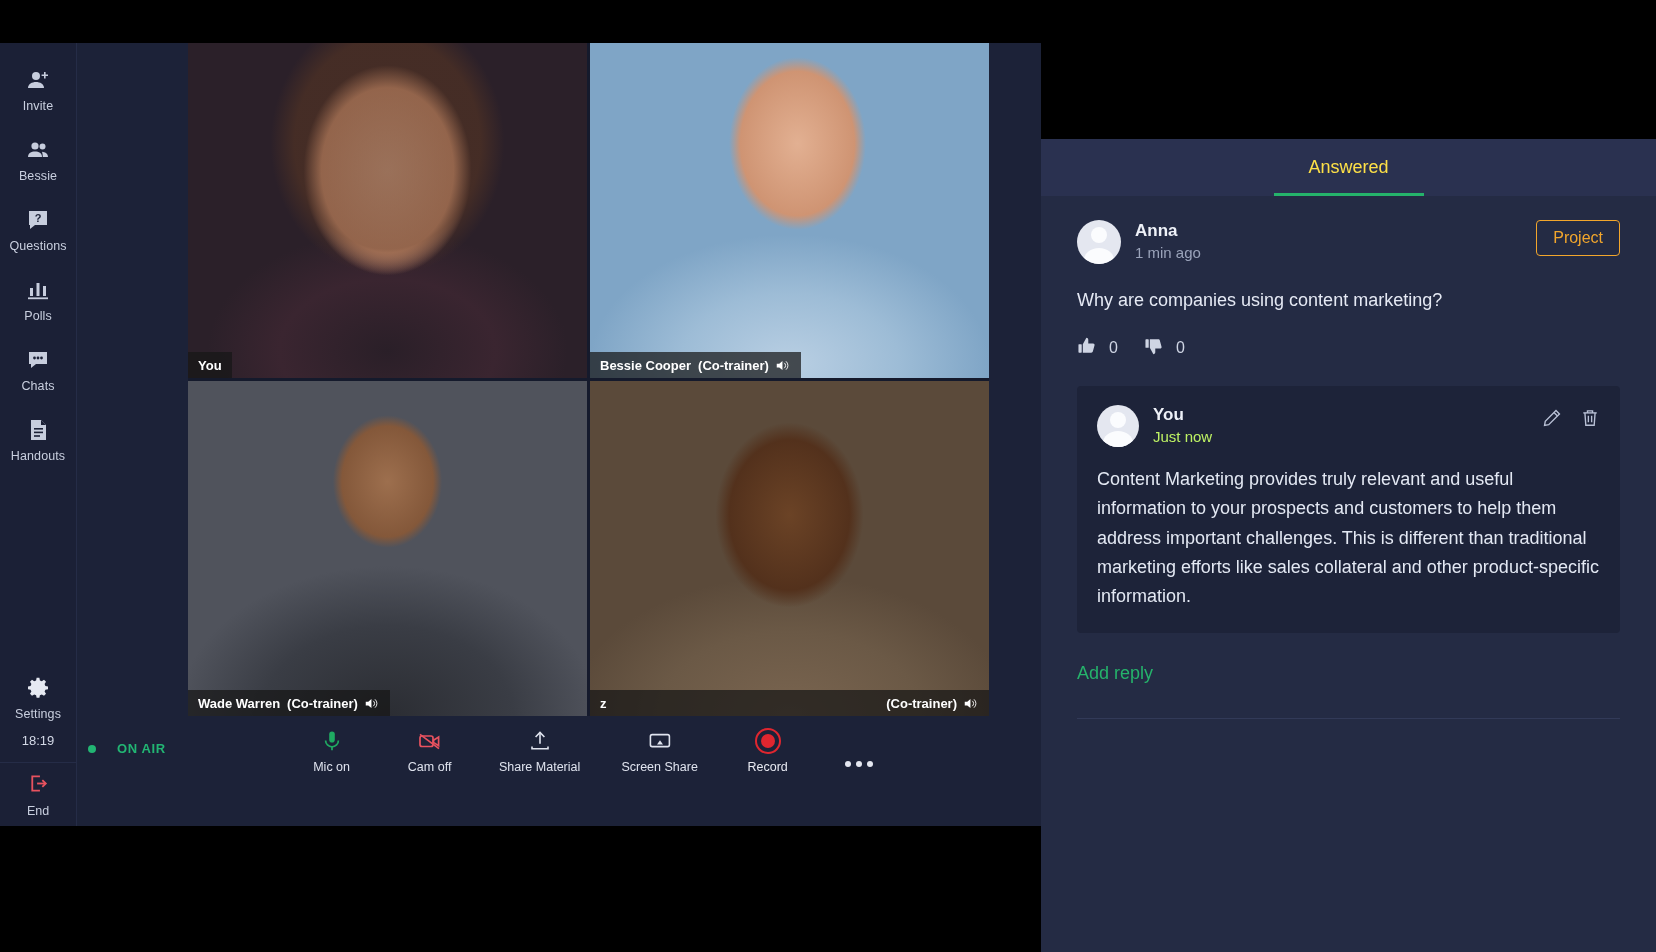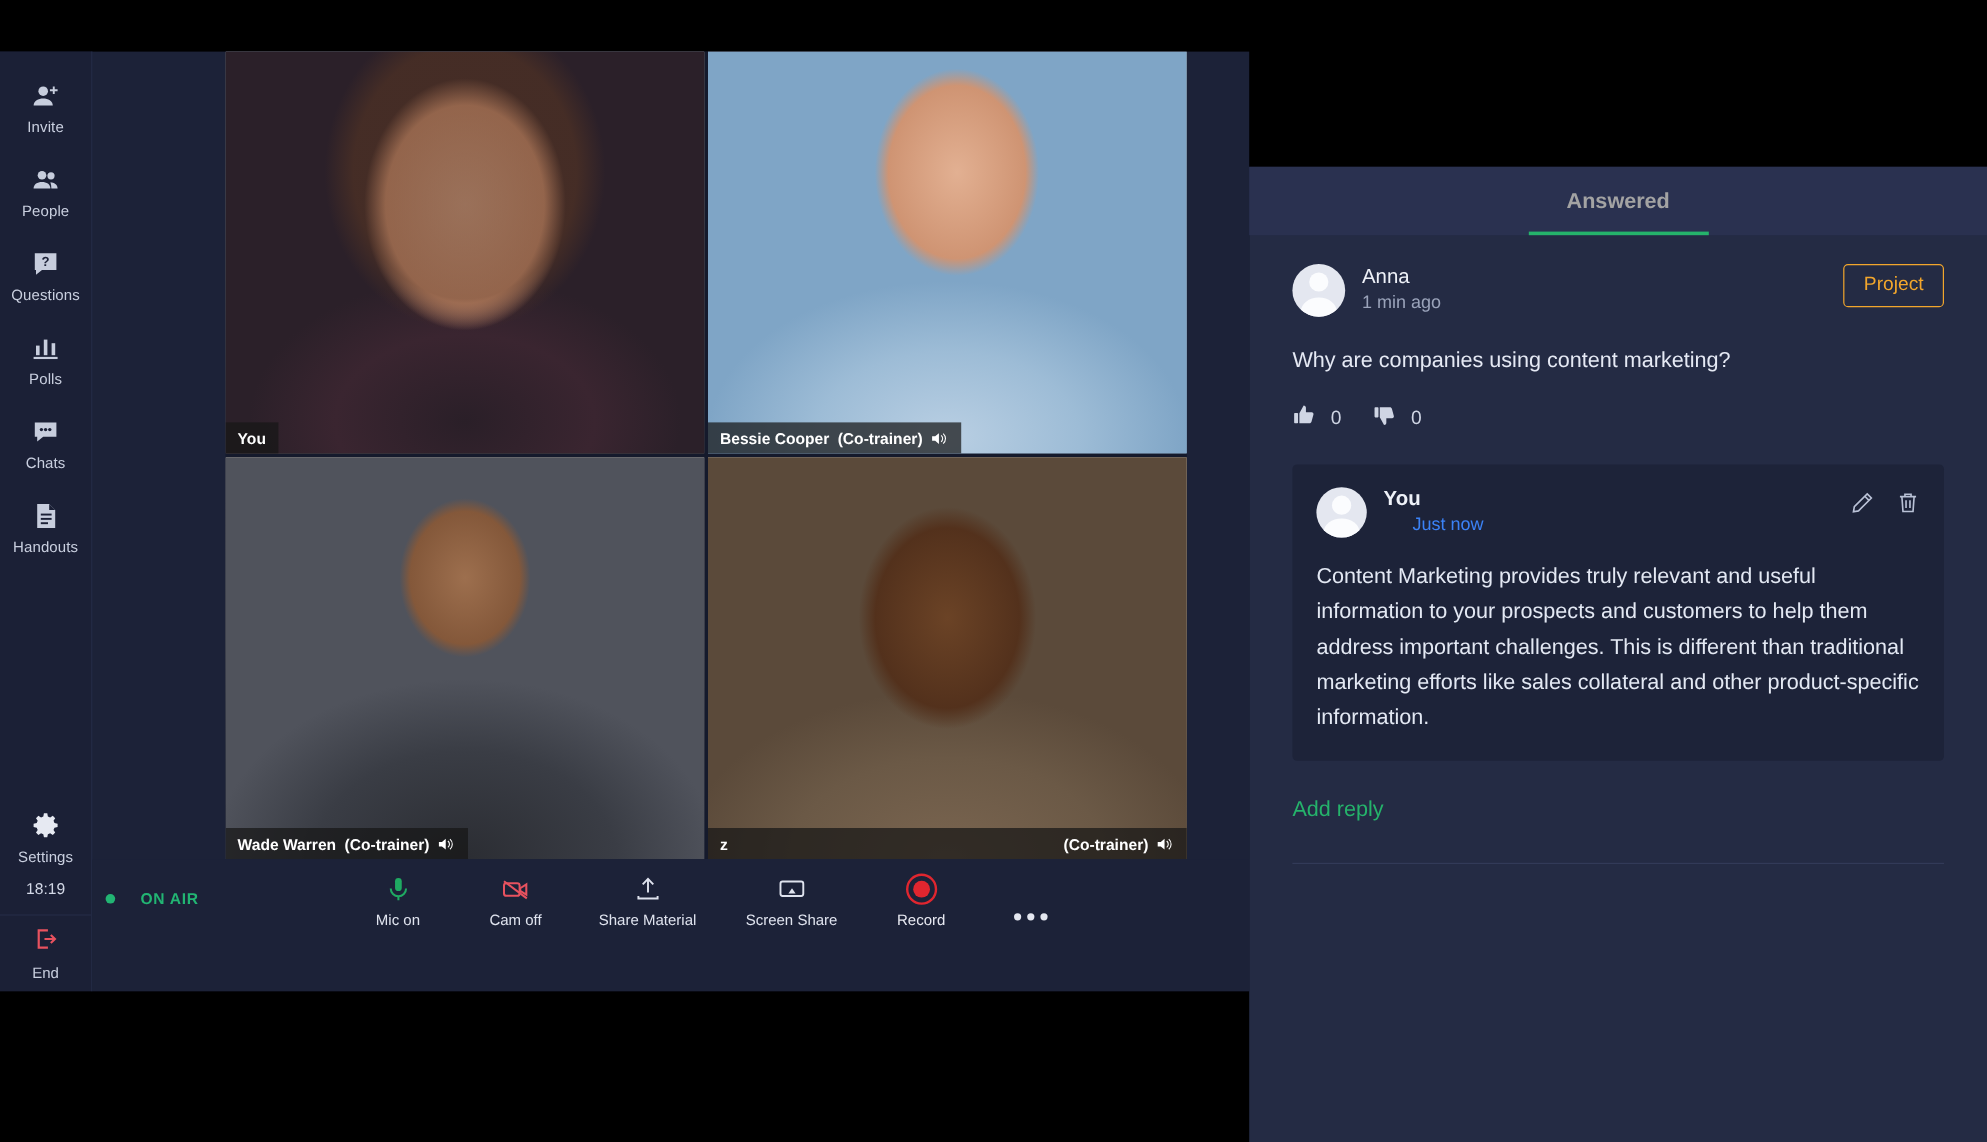--- a/index.html
+++ b/index.html
@@ -122,58 +122,58 @@
     font-size: 22px; color: #eef1f8;
   }
   .tabs {
     height: 57px; display: flex; align-items: stretch; justify-content: center;
     gap: 14px; background: #2a3150;
   }
   .tab {
     min-width: 150px; display: flex; align-items: center; justify-content: center;
     font-size: 18px; color: #c2c9dc; cursor: pointer; position: relative;
   }
-  .tab.active { color: #a3a3a3; font-weight: bold; }
+  .tab.active { color: #fde047; }
   .tab.active::after {
     content: ""; position: absolute; left: 0; right: 0; bottom: 0;
     height: 3px; background: #25b36b;
   }
   .panel-body { padding: 24px 36px 0 36px; }
   .q-head { display: flex; align-items: flex-start; justify-content: space-between; }
   .q-author { display: flex; align-items: center; gap: 14px; }
   .avatar {
     width: 44px; height: 44px; border-radius: 50%; background: #e4e7f0;
     position: relative; overflow: hidden; flex: none;
   }
   .avatar::before {
     content: ""; position: absolute; left: 50%; top: 7px; transform: translateX(-50%);
     width: 16px; height: 16px; border-radius: 50%; background: #fbfcfe;
   }
   .avatar::after {
     content: ""; position: absolute; left: 50%; bottom: -8px; transform: translateX(-50%);
     width: 30px; height: 24px; border-radius: 50% 50% 40% 40%; background: #fbfcfe;
   }
   .avatar.sm { width: 42px; height: 42px; }
-  .q-name { font-size: 17px; color: #eef1f8; font-weight: normal; line-height: 1.35; }
+  .q-name { font-size: 17px; color: #eef1f8; font-weight: bold; line-height: 1.35; }
   .q-time { font-size: 15px; color: #9aa3ba; line-height: 1.35; }
   .badge {
     border: 1px solid #f2a62c; color: #f2a62c; border-radius: 4px;
     padding: 8px 16px; font-size: 16px; cursor: pointer; background: transparent;
   }
   .q-text { font-size: 18px; color: #e5e9f4; margin-top: 26px; }
   .votes { display: flex; align-items: center; gap: 26px; margin-top: 25px; }
   .vote { display: flex; align-items: center; gap: 12px; cursor: pointer; }
   .vote .n { font-size: 16px; color: #cfd5e4; }
   .reply-card {
     margin-top: 26px; background: #1d2339; border-radius: 4px; padding: 18px 20px 22px 20px;
   }
   .reply-head { display: flex; align-items: flex-start; justify-content: space-between; }
   .reply-who { display: flex; align-items: center; gap: 14px; }
   .reply-name { font-size: 17px; color: #eef1f8; font-weight: bold; line-height: 1.35; }
-  .reply-time { font-size: 15px; color: #3b82f6; line-height: 1.35; margin-left: 24px; }
+  .reply-time { font-size: 15px; color: #bef264; line-height: 1.35; }
   .reply-tools { display: flex; gap: 18px; padding-top: 4px; }
   .reply-tools span { cursor: pointer; }
   .reply-text { margin-top: 18px; font-size: 18px; line-height: 1.62; color: #e3e8f3; }
   .add-reply {
     margin-top: 30px; color: #25b36b; font-size: 18px; cursor: pointer; display: inline-block;
   }
   .panel-sep {
     margin: 34px 0 0 0; height: 1px; background: #323a58;
   }
 </style>
@@ -200,21 +200,21 @@
 
         <div class="side-item">
           <span class="ico">
             <svg viewBox="0 0 24 24" width="24" height="24" fill="#c7cddd">
               <circle cx="9" cy="8" r="3.6"></circle>
               <circle cx="16.5" cy="8.5" r="3"></circle>
               <path d="M2 19c0-3.6 3.2-5.4 7-5.4s7 1.8 7 5.4z"></path>
               <path d="M16 13.8c3 .2 6 1.8 6 5.2h-5.2c0-2-.3-3.7-.8-5.2z"></path>
             </svg>
           </span>
-          <span class="lbl">People</span>
+          <span class="lbl">Bessie</span>
         </div>
 
         <div class="side-item">
           <span class="ico">
             <svg viewBox="0 0 24 24" width="24" height="24" fill="#c7cddd">
               <path d="M3 3h18v14H9l-5 4v-4H3z"></path>
               <text x="12" y="14" font-size="11" font-family="Liberation Sans, sans-serif" text-anchor="middle" fill="#1b2036" font-weight="bold">?</text>
             </svg>
           </span>
           <span class="lbl">Questions</span>

